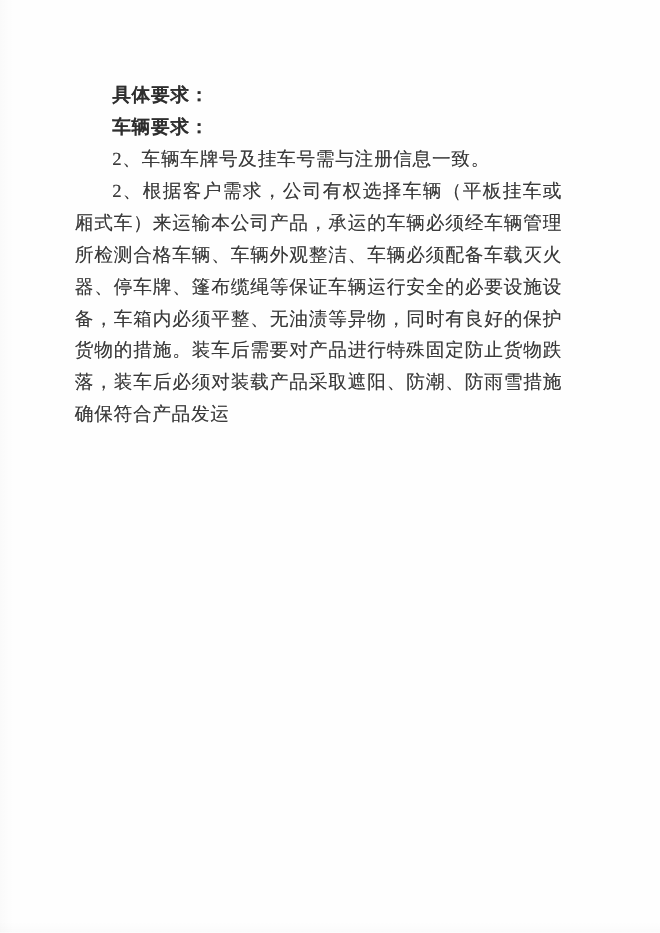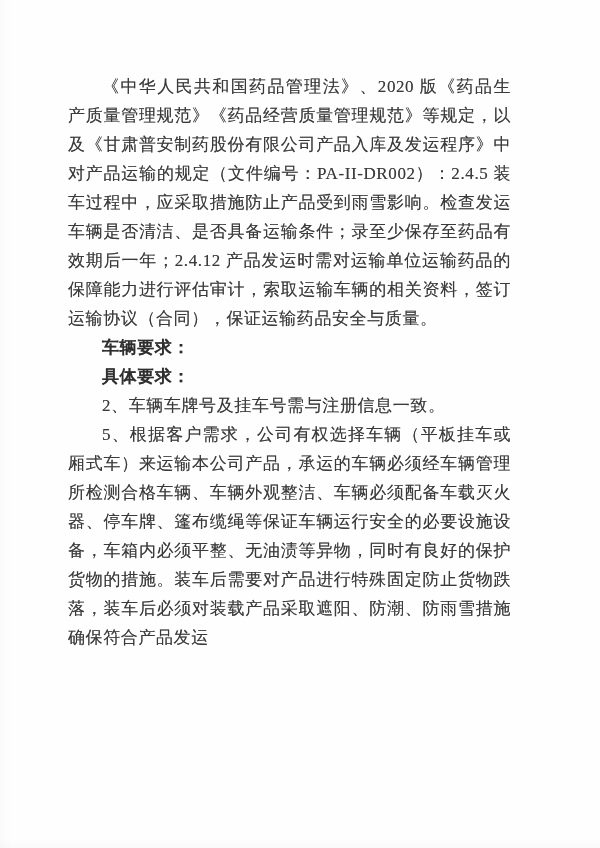--- a/index.html
+++ b/index.html
@@ -42,19 +42,18 @@
   .content p.heading {
     font-weight: 700;
     color: #2e2e2e;
   }
 </style>
 </head>
 <body>
 
 <div class="page">
   <div class="content" id="document-content" style="color: rgb(58, 58, 58);">
-      <p class="body">《中华人民共和国药品管理法》、2020 版《药品生产质量管理规范》《药品经营质量管理规范》等规定，以及《甘肃普安制药股份有限公司产品入库及发运程序》中对产品运输的规定（文件编号：PA-II-DR002）：2.4.5 装车过程中，应采取措施防止产品受到雨雪影响。检查发运车辆是否清洁、是否具备运输条件；录至少保存至药品有效期后一年；2.4.12 产品发运时需对运输单位运输药品的保障能力进行评估审计，索取运输车辆的相关资料，签订运输协议（合同），保证运输药品安全与质量。</p>
+      <p class="heading" style="color: rgb(46, 46, 46);">具体要求：</p>
       <p class="heading" style="color: rgb(46, 46, 46);">车辆要求：</p>
-      <p class="heading" style="color: rgb(46, 46, 46);">具体要求：</p>
       <p class="body">2、车辆车牌号及挂车号需与注册信息一致。</p>
-      <p class="body">5、根据客户需求，公司有权选择车辆（平板挂车或厢式车）来运输本公司产品，承运的车辆必须经车辆管理所检测合格车辆、车辆外观整洁、车辆必须配备车载灭火器、停车牌、篷布缆绳等保证车辆运行安全的必要设施设备，车箱内必须平整、无油渍等异物，同时有良好的保护货物的措施。装车后需要对产品进行特殊固定防止货物跌落，装车后必须对装载产品采取遮阳、防潮、防雨雪措施确保符合产品发运</p>
+      <p class="body">2、根据客户需求，公司有权选择车辆（平板挂车或厢式车）来运输本公司产品，承运的车辆必须经车辆管理所检测合格车辆、车辆外观整洁、车辆必须配备车载灭火器、停车牌、篷布缆绳等保证车辆运行安全的必要设施设备，车箱内必须平整、无油渍等异物，同时有良好的保护货物的措施。装车后需要对产品进行特殊固定防止货物跌落，装车后必须对装载产品采取遮阳、防潮、防雨雪措施确保符合产品发运</p>
     </div>
 </div>
 
 </body></html>

